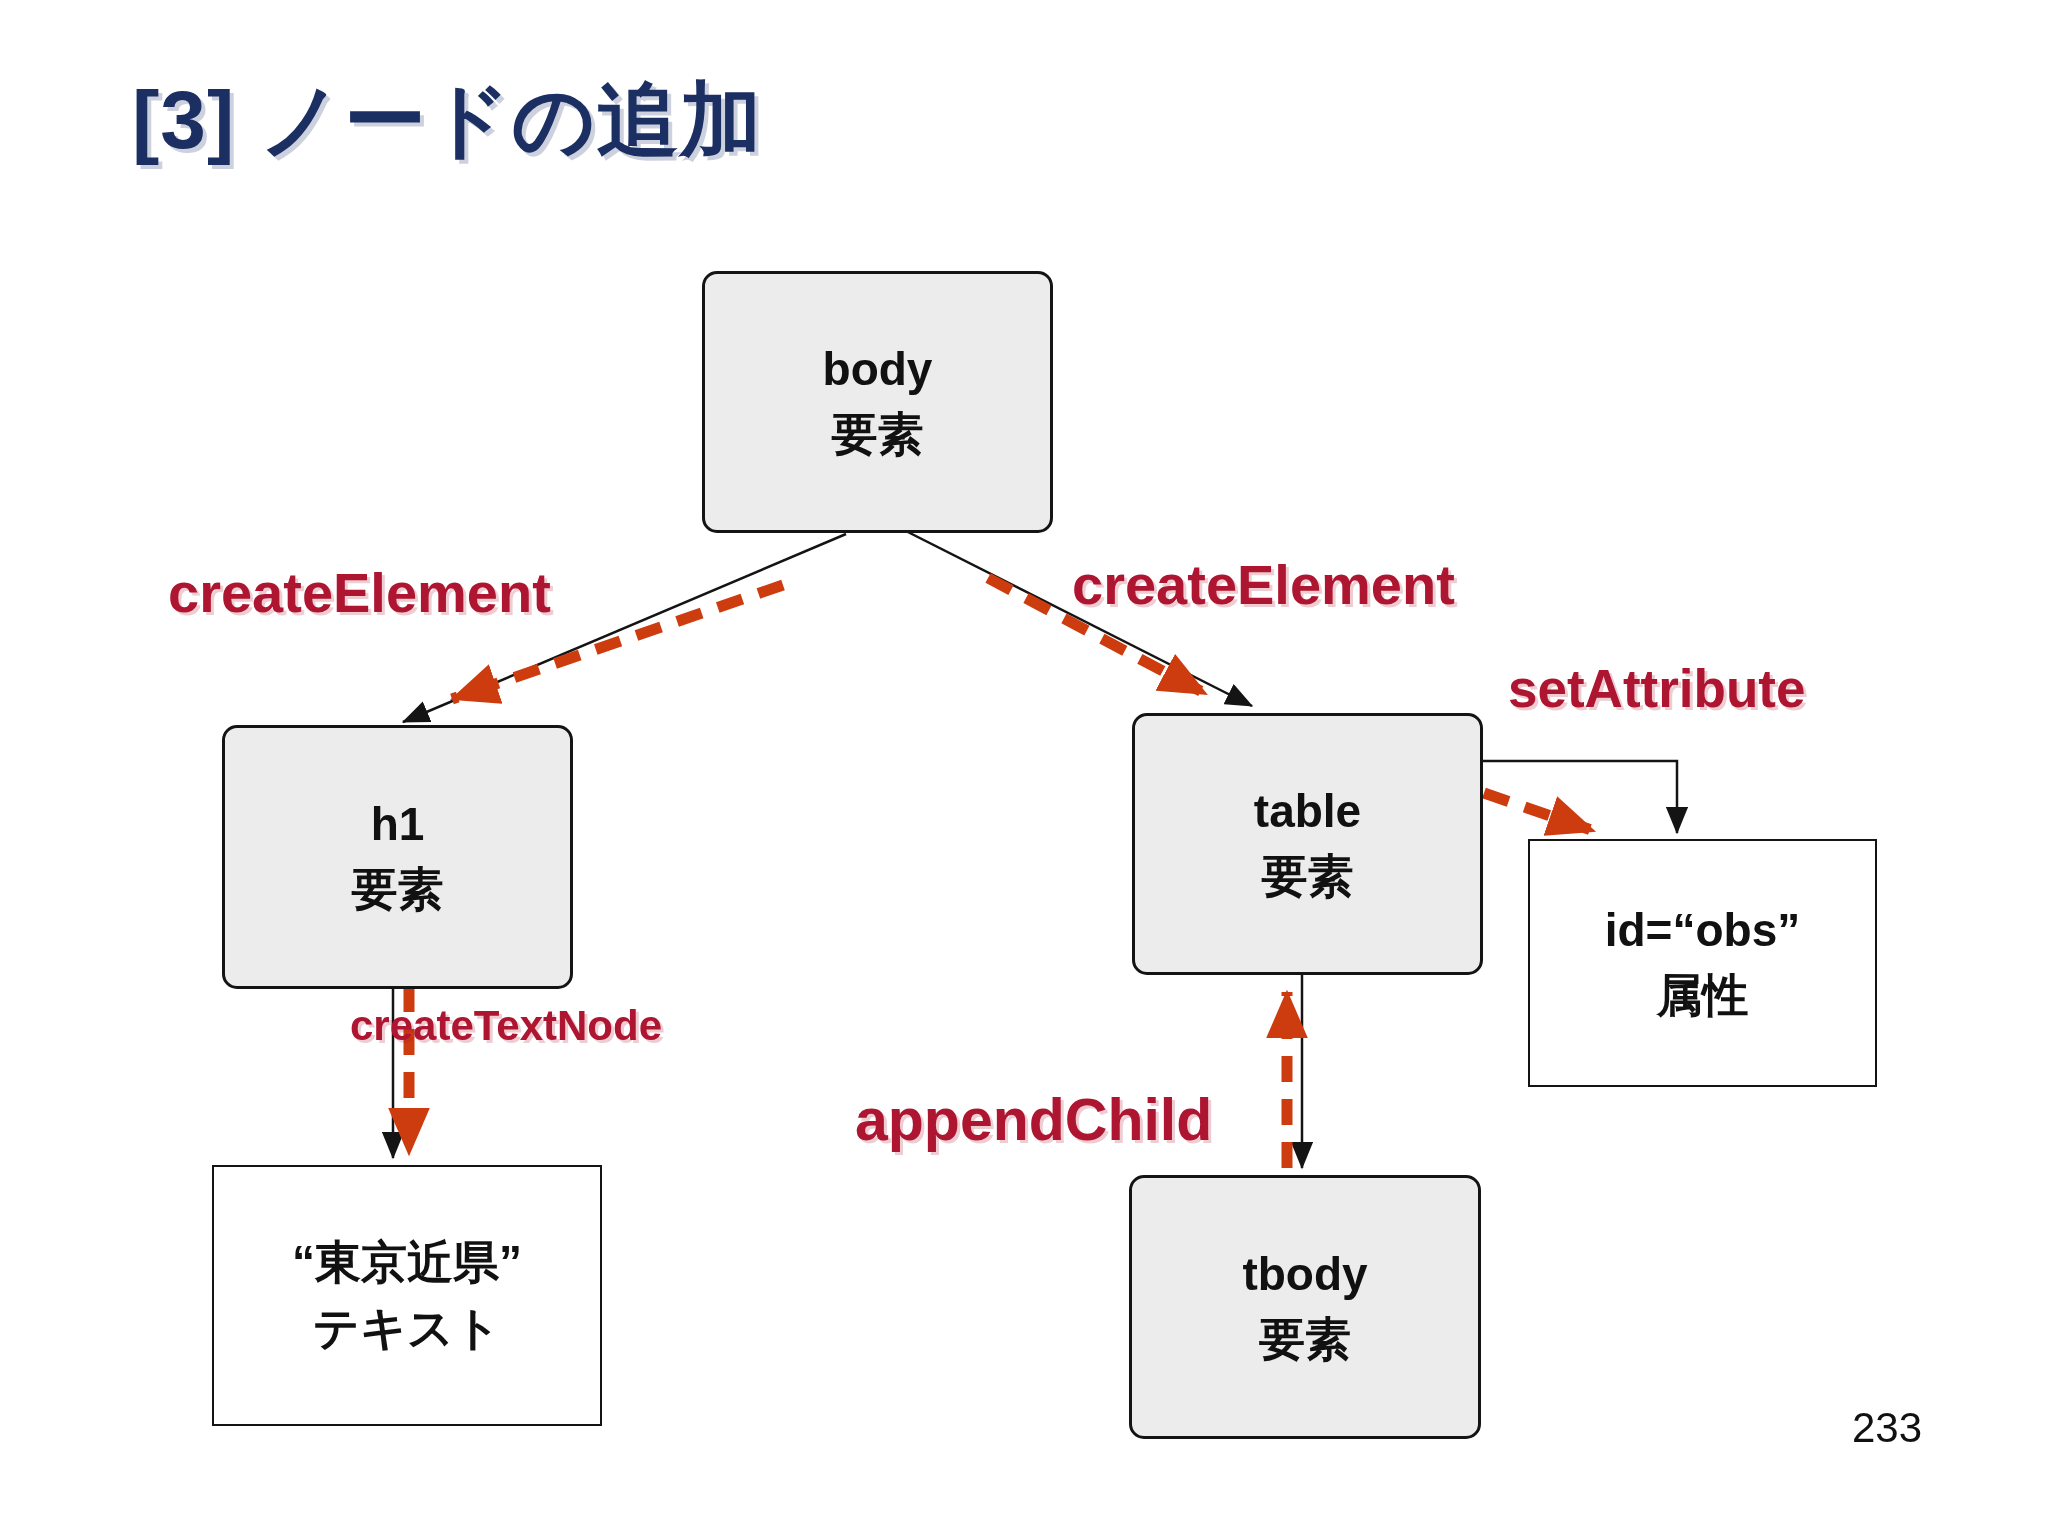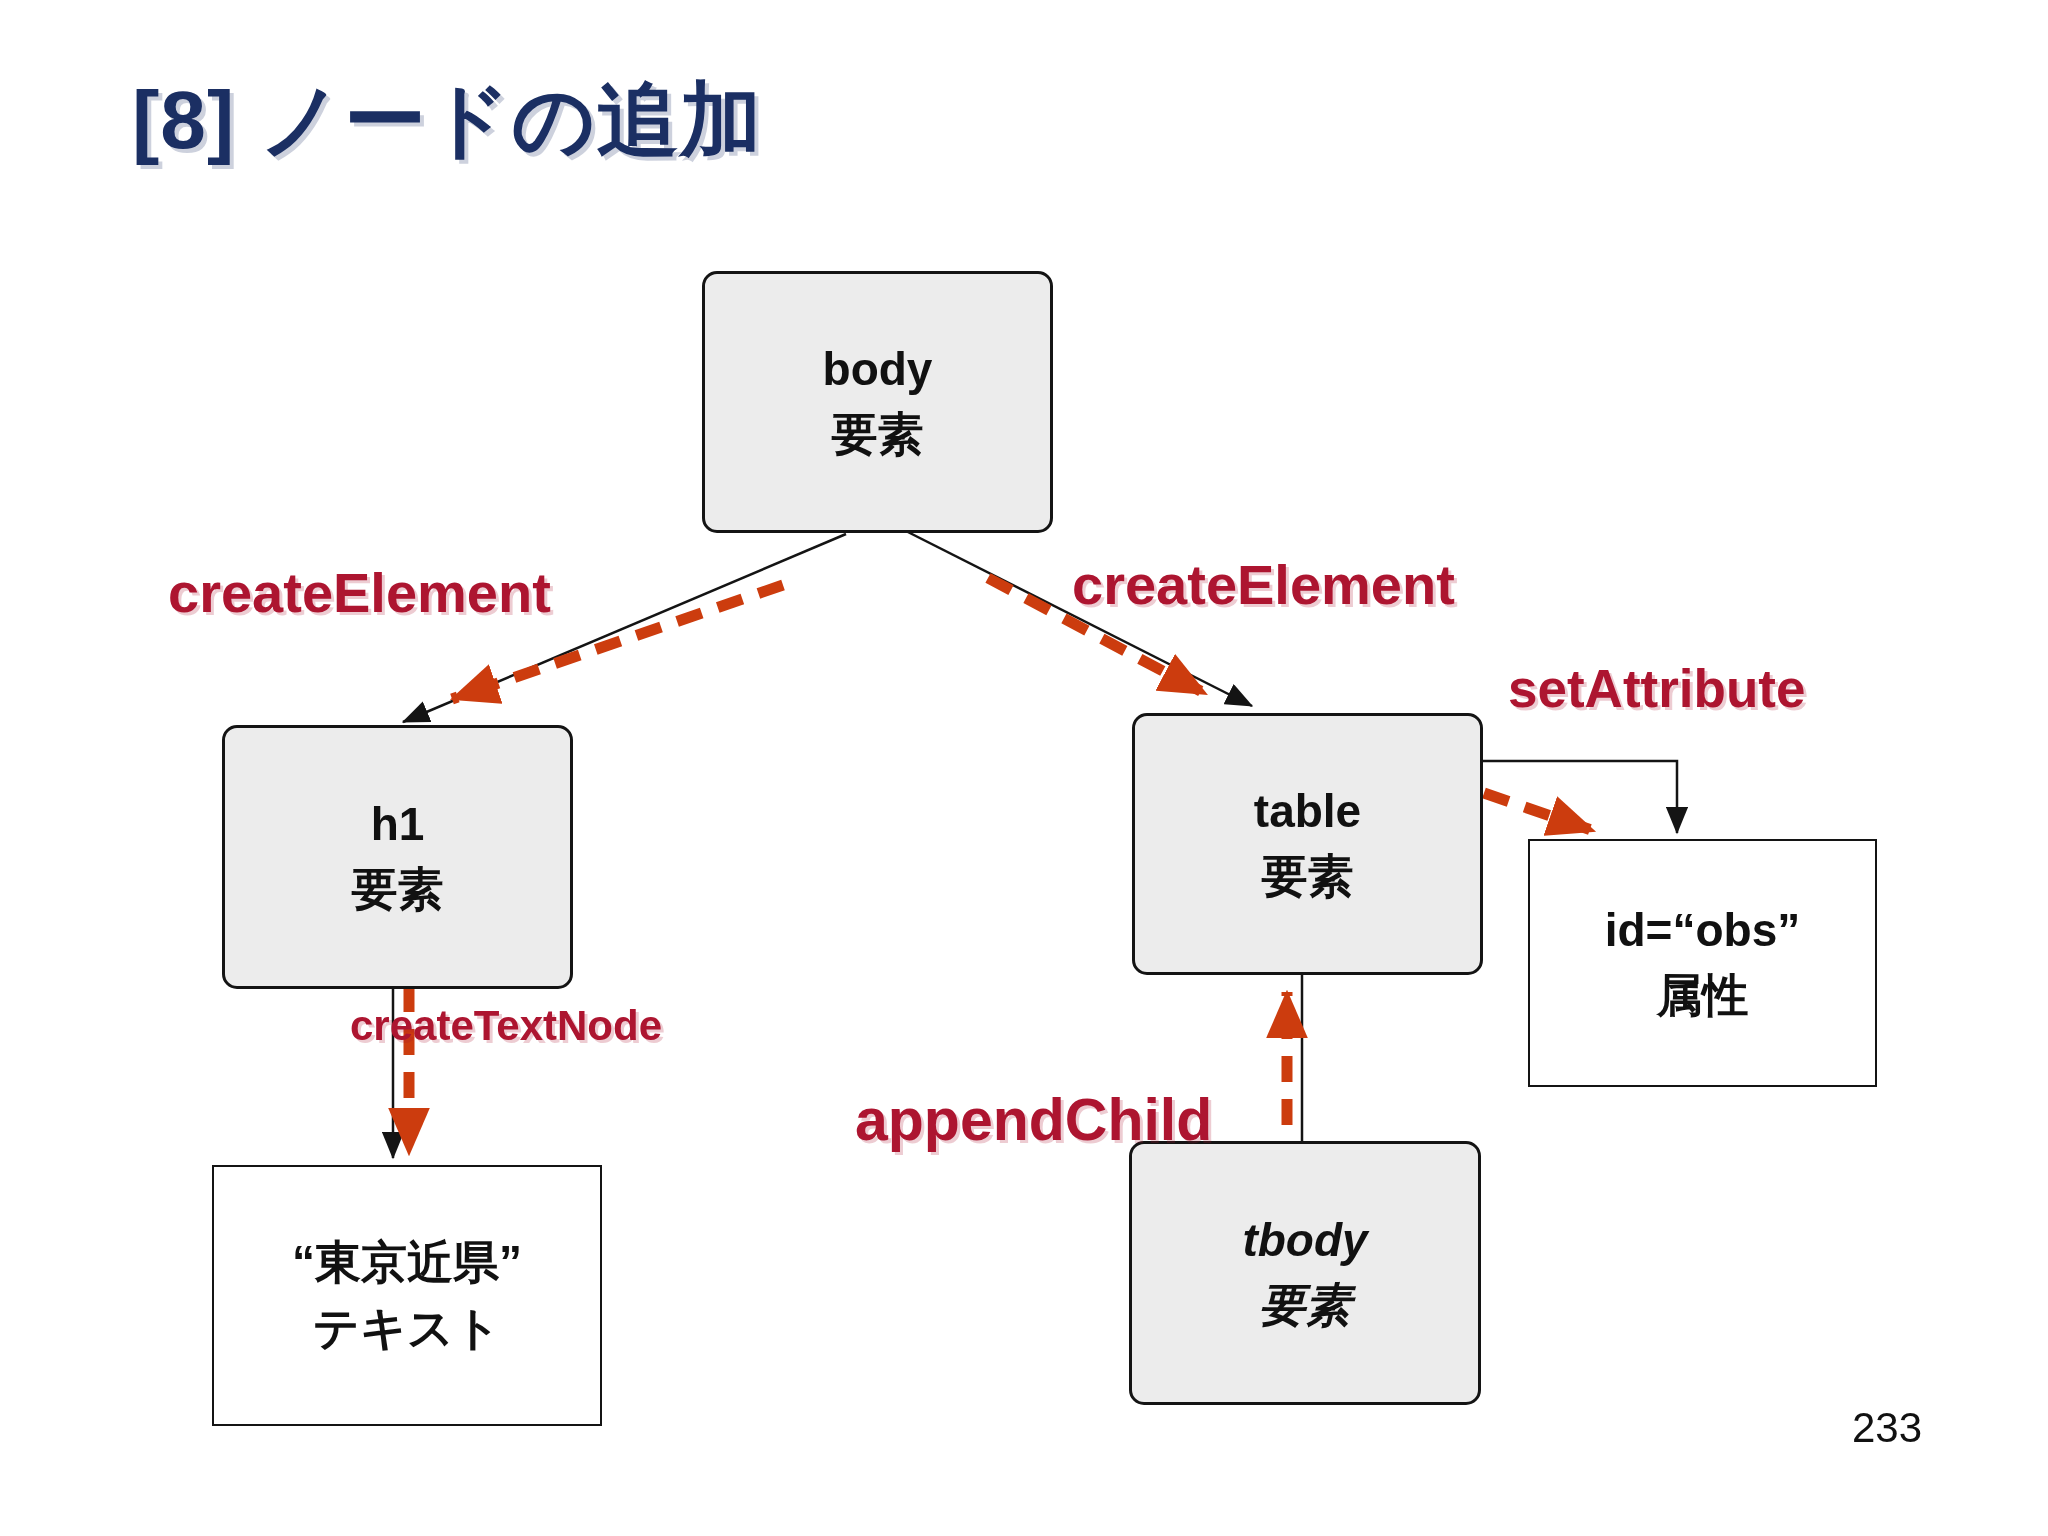--- a/index.html
+++ b/index.html
@@ -25,21 +25,21 @@
   }
   .node .l1,.node .l2{font-size:46px;font-weight:700;}
   .gray{background:#ececec;border-radius:15px;}
   .white{background:#ffffff;}
 
   #box-body  {left:702px; top:271px; width:345px;height:256px;}
   #box-h1    {left:222px; top:725px; width:345px;height:258px;}
   #box-table {left:1132px;top:713px; width:345px;height:256px;}
   #box-attr  {left:1528px;top:839px; width:345px;height:244px;border-width:2.5px;}
   #box-text  {left:212px; top:1165px;width:386px;height:257px;border-width:2.5px;}
-  #box-tbody {left:1129px;top:1141px;width:346px;height:258px;font-style:italic;}
+  #box-tbody {left:1129px;top:1175px;width:346px;height:258px;}
 
   .method{
     position:absolute;color:#ad1530;font-weight:800;white-space:nowrap;
     text-shadow:3px 3px 0 rgba(173,21,48,0.22);
   }
   #lbl-ce-left {left:168px; top:560px; font-size:56px;}
   #lbl-ce-right{left:1072px;top:552px; font-size:56px;}
   #lbl-setattr {left:1508px;top:658px; font-size:53px;}
   #lbl-ctn     {left:350px; top:1002px;font-size:42px;}
   #lbl-append  {left:855px; top:1086px;font-size:59px;}
@@ -47,21 +47,21 @@
   .page-number{
     position:absolute;left:1852px;top:1404px;
     font-size:42px;color:#111;font-weight:400;
   }
 </style>
 </head>
 <body>
 
 <div class="slide">
 
-  <div class="title">[8] ノードの追加</div>
+  <div class="title">[3] ノードの追加</div>
 
   <svg class="wires" width="2048" height="1536" viewBox="0 0 2048 1536">
     <defs>
       <marker id="mBlack" markerWidth="12" markerHeight="9" refX="10.5" refY="4.5" orient="auto">
         <path d="M0,0 L11,4.5 L0,9 z" fill="#141414"></path>
       </marker>
       <marker id="mOrange" markerWidth="4.8" markerHeight="3.8" refX="4.2" refY="1.9" orient="auto">
         <path d="M0,0 L4.4,1.9 L0,3.8 z" fill="#cc3c0e"></path>
       </marker>
     </defs>

